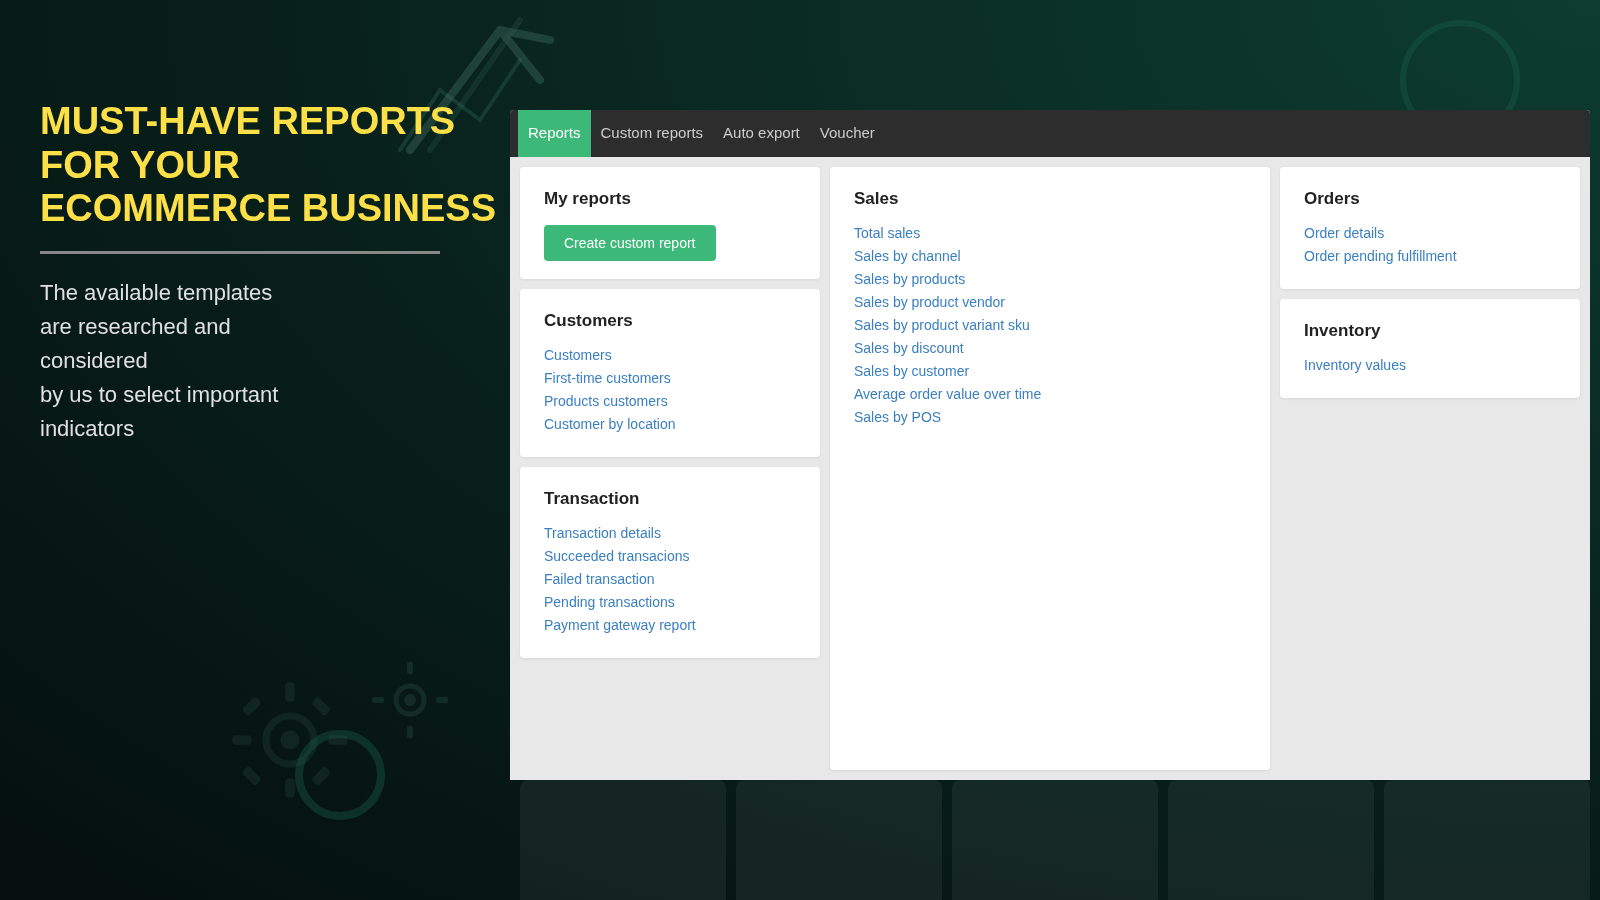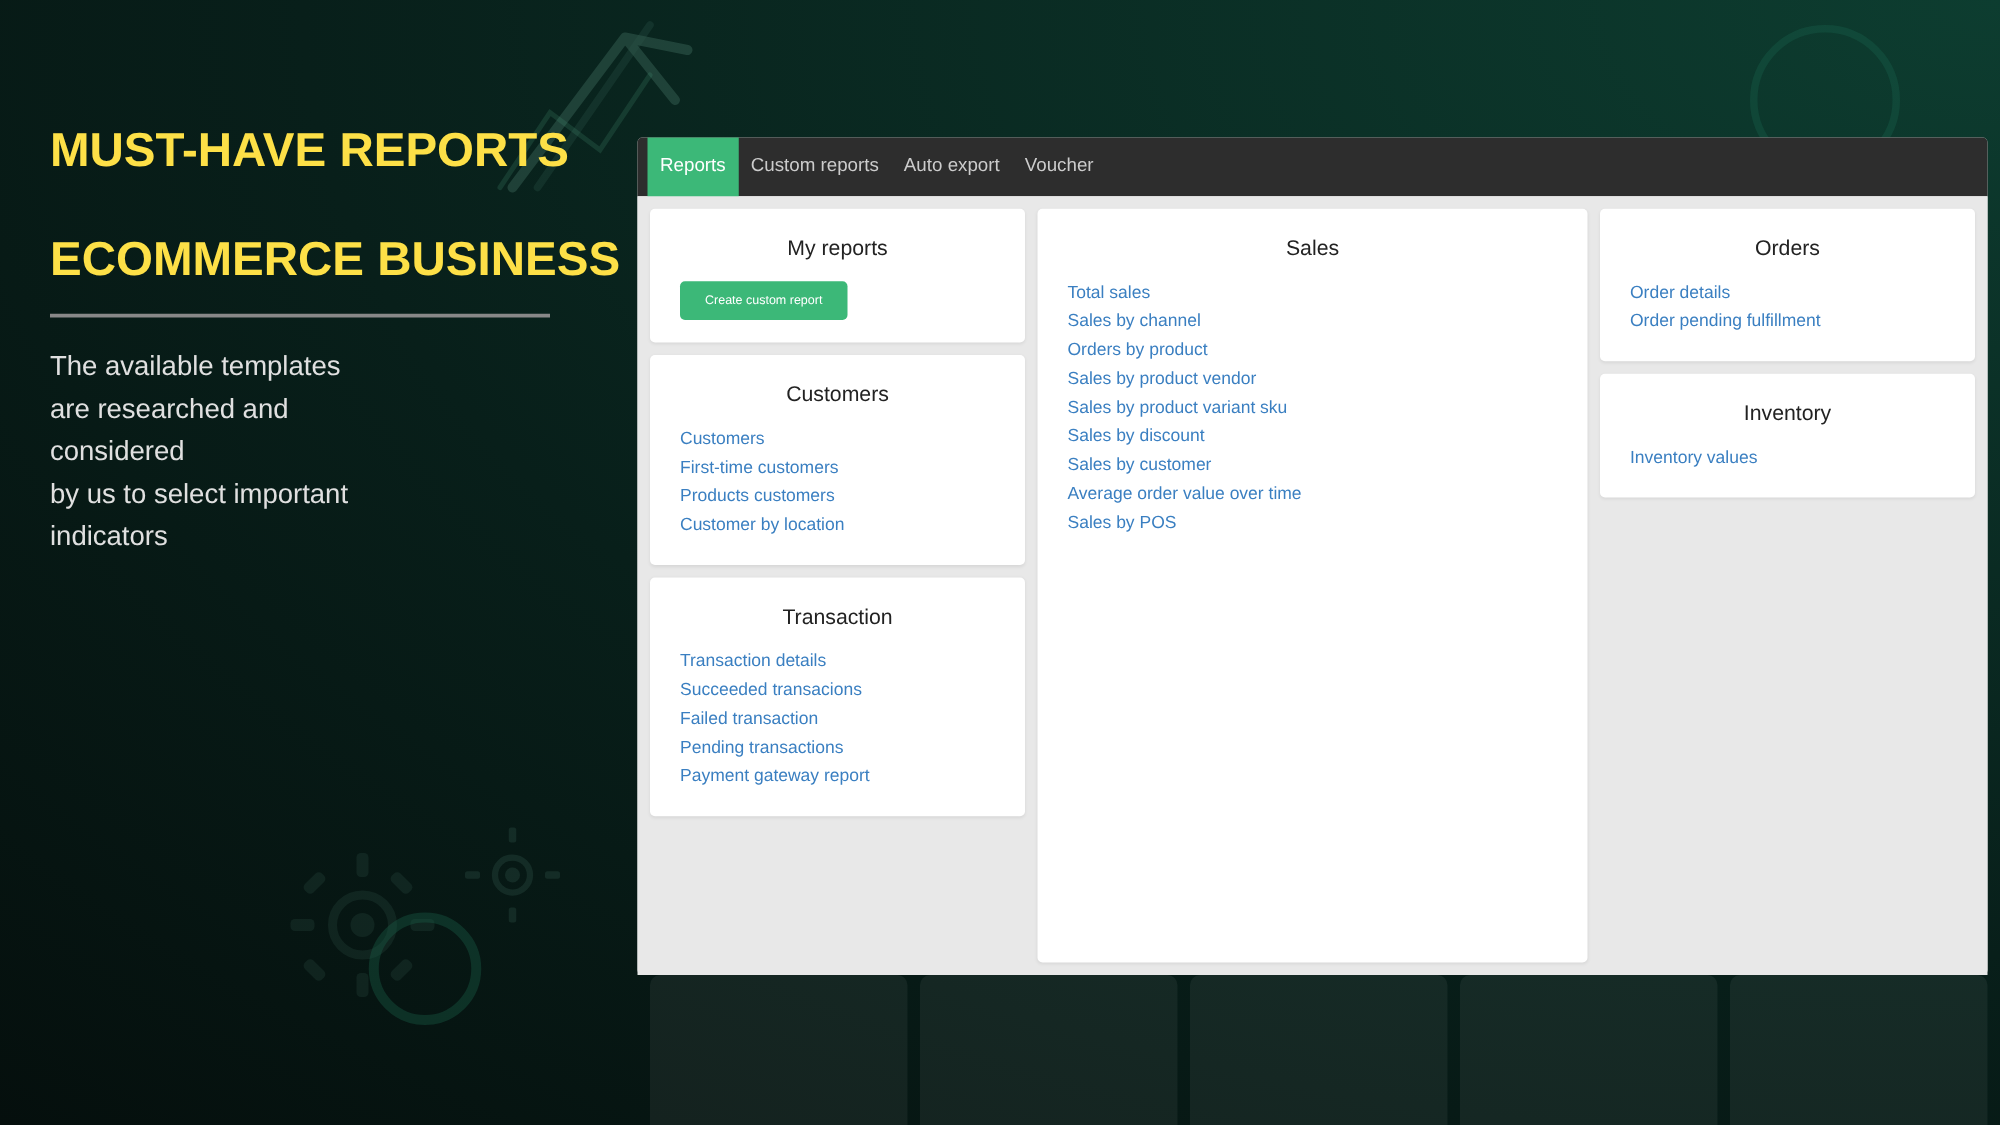--- a/index.html
+++ b/index.html
@@ -169,42 +169,41 @@
 
     .card {
       background: #ffffff;
       border-radius: 4px;
       padding: 22px 24px 18px 24px;
       box-shadow: 0 1px 3px rgba(0,0,0,0.08);
     }
 
     .card-title {
       font-size: 17px;
-      font-weight: 400;
+      font-weight: 700;
       color: #222;
       margin-bottom: 16px;
-      text-align: center;
     }
 
     .card-link {
       display: block;
       font-size: 14px;
       color: #3a7fc1;
       text-decoration: none;
       margin-bottom: 7px;
       cursor: pointer;
     }
 
     .btn-create {
       background: #3cb878;
       color: white;
       border: none;
       padding: 10px 20px;
       border-radius: 4px;
-      font-size: 10px;
+      font-size: 14px;
       cursor: pointer;
       font-weight: 500;
     }
 
     
     .card-my-reports {
       grid-column: 1;
       grid-row: 1;
     }
 
@@ -266,21 +265,21 @@
   <rect x="2" y="37" width="12" height="6" rx="2" fill="#4a7a6a"></rect>
   <rect x="66" y="37" width="12" height="6" rx="2" fill="#4a7a6a"></rect>
 </svg>
 
 <div class="circle-decoration"></div>
 <div class="teal-circle"></div>
 
 <div class="left-panel">
   <div class="headline">
     <span>MUST-HAVE REPORTS</span><br>
-    <br>
+    <span>FOR YOUR</span><br>
     <span>ECOMMERCE BUSINESS</span>
   </div>
   <div class="divider-line"></div>
   <div class="subtext">The available templates<br>are researched and<br>considered<br>by us to select important<br>indicators</div>
 </div>
 
 <div class="bottom-cards">
   <div class="bottom-card"></div>
   <div class="bottom-card"></div>
   <div class="bottom-card"></div>
@@ -322,21 +321,21 @@
         <a class="card-link">Pending transactions</a>
         <a class="card-link">Payment gateway report</a>
       </div>
     </div>
 
     <div class="col col-mid">
       <div class="card" style="flex:1;">
         <div class="card-title">Sales</div>
         <a class="card-link">Total sales</a>
         <a class="card-link">Sales by channel</a>
-        <a class="card-link">Orders by product</a>
+        <a class="card-link">Sales by products</a>
         <a class="card-link">Sales by product vendor</a>
         <a class="card-link">Sales by product variant sku</a>
         <a class="card-link">Sales by discount</a>
         <a class="card-link">Sales by customer</a>
         <a class="card-link">Average order value over time</a>
         <a class="card-link">Sales by POS</a>
       </div>
     </div>
 
     <div class="col col-right">

